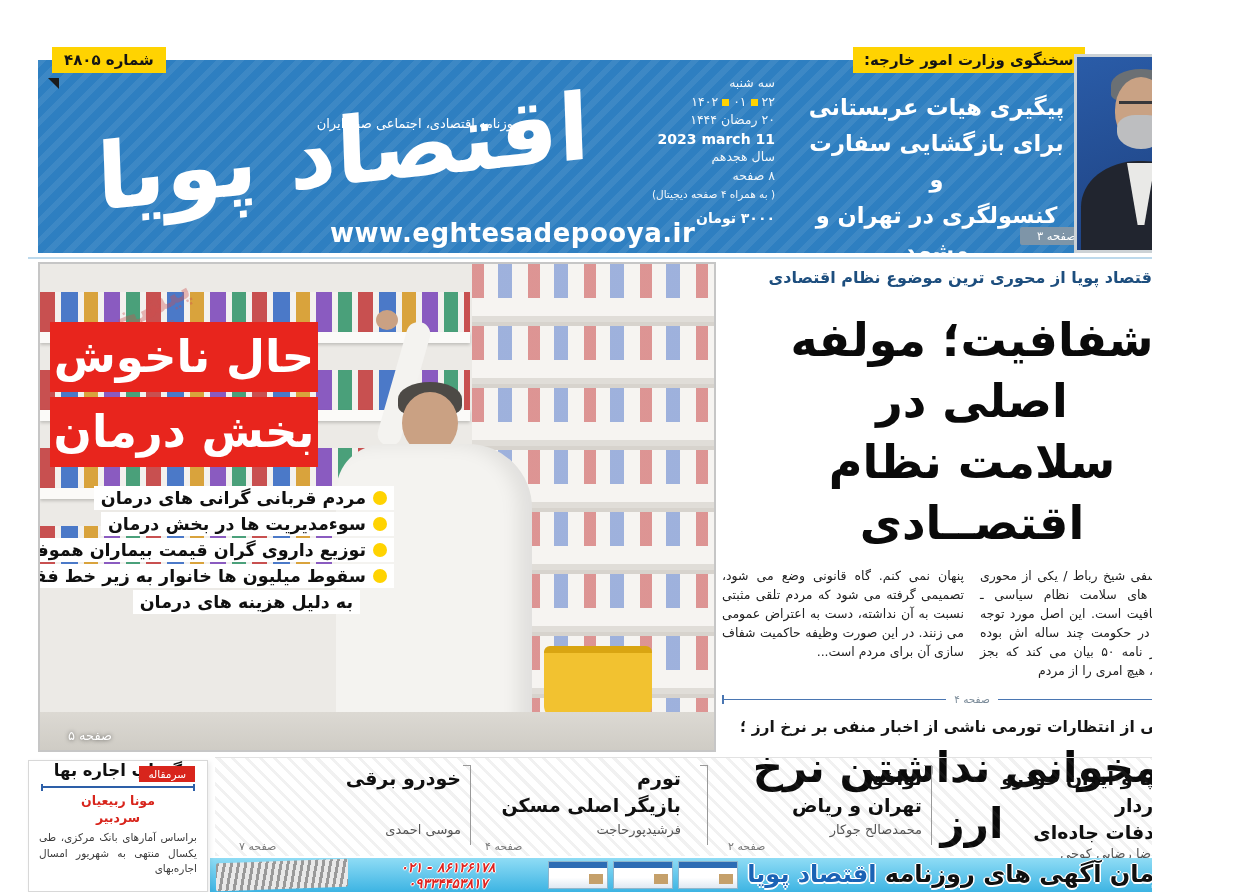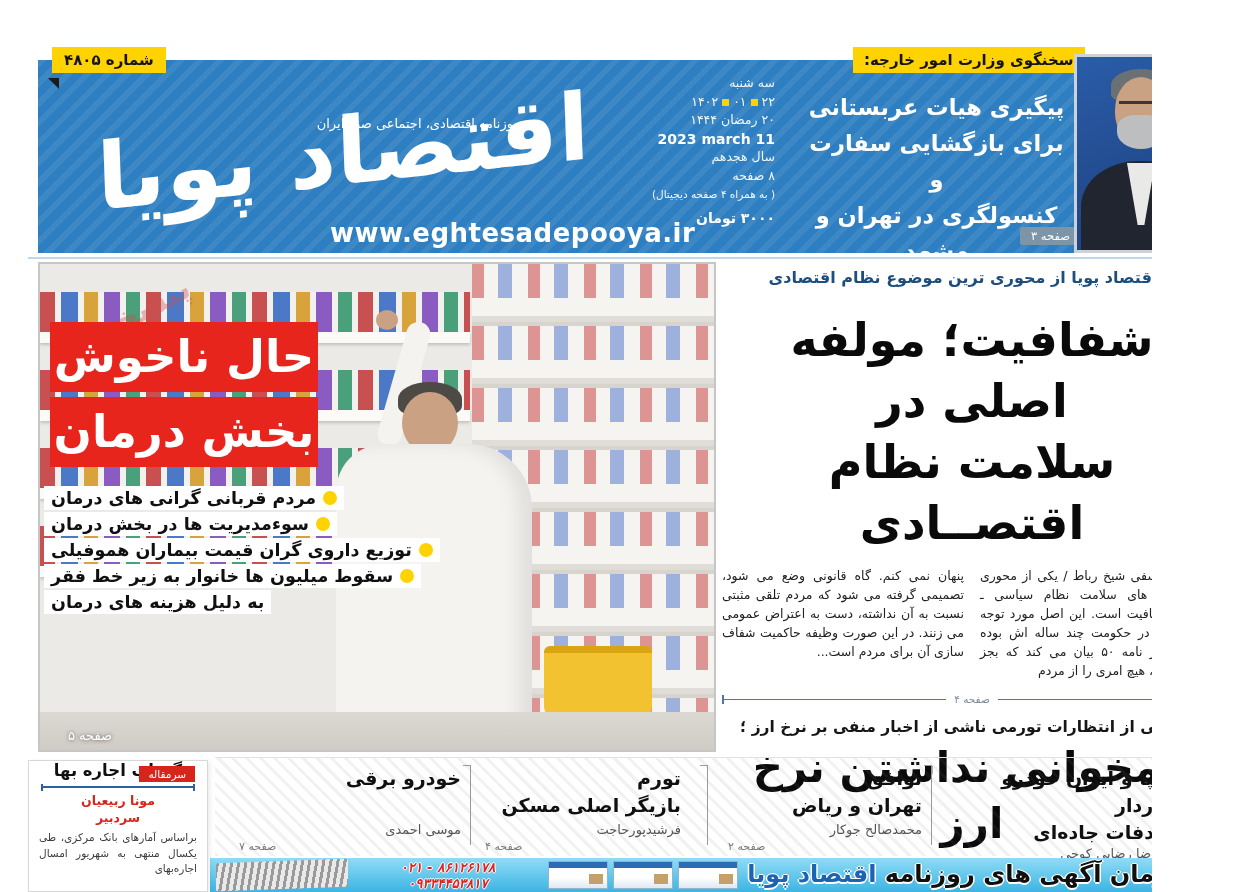--- a/index.html
+++ b/index.html
@@ -26,21 +26,21 @@
   .mh-date { position:absolute; left:572px; top:14px; width:165px; direction:rtl; text-align:right;
     color:#f2f7fb; font-size:12.5px; line-height:18.5px; }
   .mh-date .row-en { direction:ltr; text-align:right; font-weight:bold; font-size:14px; color:#fff; }
   .mh-date .row-price { font-weight:bold; font-size:14px; margin-top:5px; color:#fff; }
   .sq { display:inline-block; width:7px; height:7px; background:#ffd301; margin:0 4px; }
   .mh-kicker { position:absolute; left:815px; top:-13px; background:#ffd301; color:#141414;
     font-weight:bold; font-size:15px; padding:4px 11px; direction:rtl; white-space:nowrap; }
   .mh-headline { position:absolute; left:770px; top:29px; width:257px; direction:rtl; text-align:center;
     color:#fff; font-weight:bold; font-size:22.5px; line-height:36px; }
   .mh-pageref { position:absolute; left:982px; top:167px; background:#7e95a8; color:#fff;
-    font-size:11.5px; padding:2px 11px; direction:rtl; border-radius:2px; }
+    font-size:11.5px; padding:2px 17px; direction:rtl; border-radius:2px; }
   .mh-photo { position:absolute; left:1036px; top:-6px; width:132px; height:199px;
     border:3px solid #ccd2d6; background:linear-gradient(160deg,#2a5ca8,#1d3f7d); overflow:hidden; }
   .mh-photo .map { position:absolute; right:-10px; top:0; width:60px; height:100%;
     background:
       radial-gradient(circle at 70% 15%, rgba(160,200,240,.55) 0 8px, transparent 9px),
       radial-gradient(circle at 55% 40%, rgba(160,200,240,.45) 0 10px, transparent 11px),
       radial-gradient(circle at 75% 70%, rgba(160,200,240,.5) 0 9px, transparent 10px); }
   .ph-hair  { position:absolute; left:34px; top:12px; width:60px; height:32px; background:#6b7074; border-radius:50% 50% 20% 20%; }
   .ph-head  { position:absolute; left:38px; top:20px; width:52px; height:66px; background:#c9a284; border-radius:50% 50% 46% 46%; }
   .ph-glass { position:absolute; left:42px; top:44px; width:44px; height:6px; border-top:3px solid #37373a; }
@@ -71,21 +71,21 @@
   .floor { position:absolute; left:0; bottom:0; width:100%; height:38px; background:linear-gradient(#dcd9d3,#cfccc5); }
 
   .ph-kicker { position:absolute; left:8px; top:4px; width:318px; display:flex; flex-direction:column;
     align-items:flex-end; gap:3px; z-index:3; }
   .ph-kicker .k-line { background:#ffd301; color:#d3261c; font-weight:bold; font-size:17px;
     padding:2px 9px; white-space:nowrap; direction:rtl; }
   .red-headline { position:absolute; left:10px; top:58px; width:268px; display:flex; flex-direction:column; gap:5px; z-index:3; }
   .red-line { background:#e8251d; color:#fff; font-weight:bold; font-size:45px; line-height:70px;
     text-align:center; direction:rtl; white-space:nowrap; }
   .bullets { position:absolute; left:4px; top:222px; width:350px; display:flex; flex-direction:column;
-    align-items:flex-start; gap:2px; z-index:3; }
+    align-items:flex-end; gap:2px; z-index:3; }
   .bullet-item { background:#fff; direction:rtl; display:flex; align-items:center; gap:7px;
     font-weight:bold; font-size:17.5px; color:#101010; padding:2px 7px; white-space:nowrap; }
   .bullet-dot { width:14px; height:14px; border-radius:50%; background:#ffd301; flex:none; }
   .bullet-item.no-dot { margin-right:34px; }
   .wm { position:absolute; left:20px; top:34px; transform:rotate(-28deg); text-align:center;
     color:rgba(205,80,80,.38); z-index:2; }
   .wm .wm-fa { font-size:32px; font-weight:bold; direction:rtl; }
   .wm .wm-en { font-size:12px; }
   .ph-pageref { position:absolute; left:18px; bottom:7px; color:#fff; font-size:13px; direction:rtl;
     text-shadow:0 0 4px rgba(0,0,0,.6); z-index:3;margin-left:10px; }

